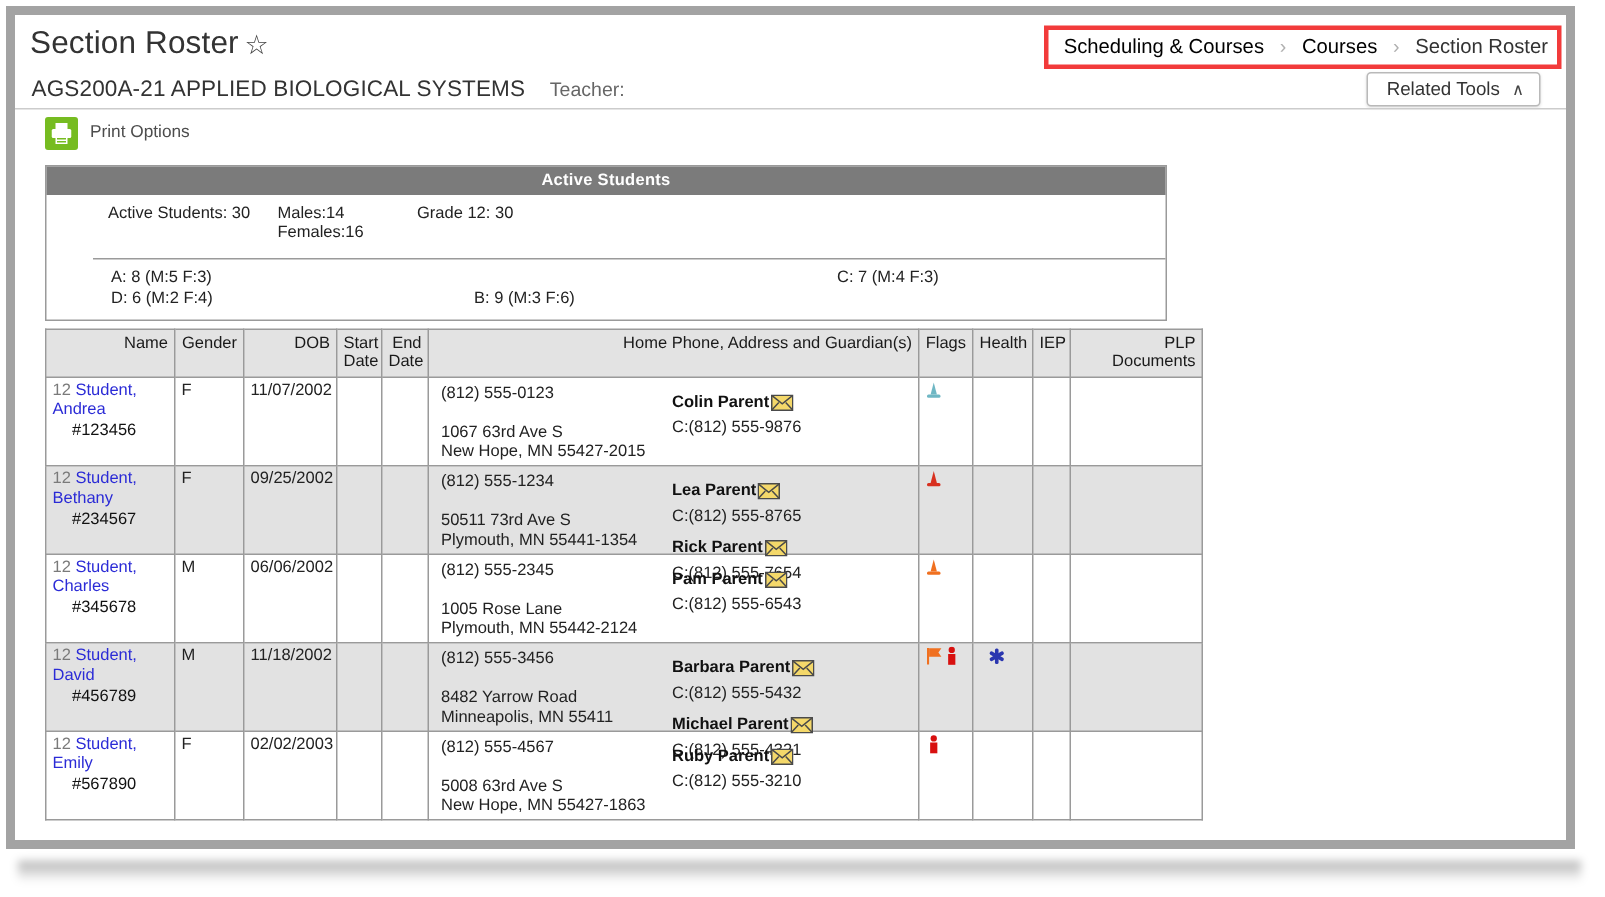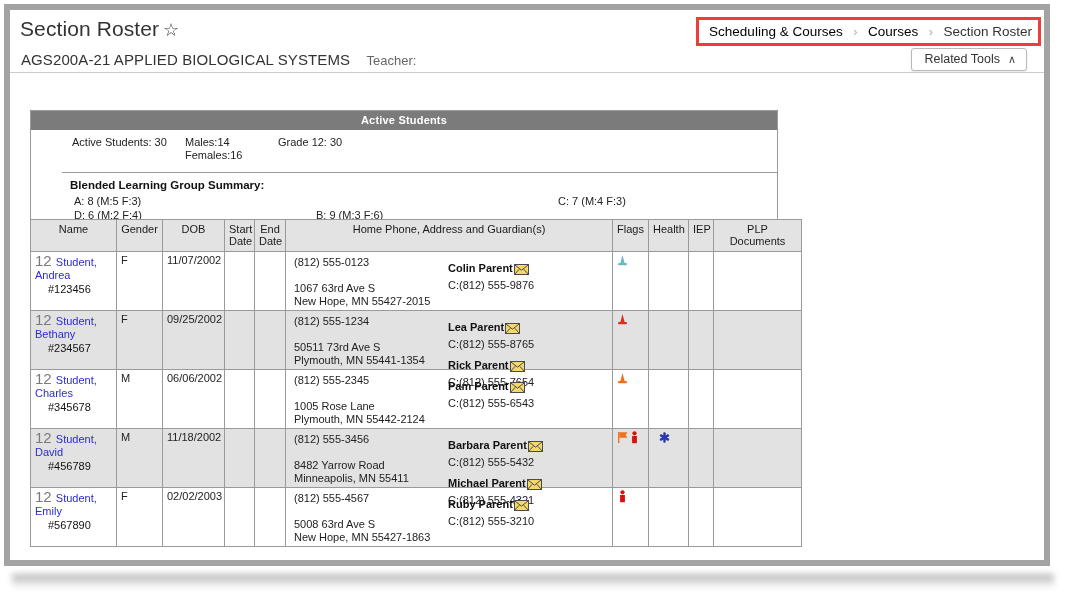--- a/index.html
+++ b/index.html
@@ -123,28 +123,28 @@
     table-layout: fixed;
   }
   table.roster th, table.roster td {
     border: 1px solid #9a9a9a;
     vertical-align: top;
     padding: 2px 4px;
   }
   table.roster th {
     background: #e3e3e3;
     font-weight: normal;
-    text-align: center;
+    text-align: right;
     font-size: 11px;
     color: #1a1a1a;
     padding: 3px 4px 4px 4px;
   }
   tr.alt td { background: #e2e2e2; }
   td.cell-name { padding-top: 4px; line-height: 13px; }
-  .grade-num { color: #7a7a7a; font-size: 15px; }
+  .grade-num { color: #7a7a7a; font-size: 11px; }
   .stu-link { color: #2b2bd6; }
   .stu-num { display: block; padding-left: 13px; color: #111; margin-top: 1px; }
   .contact { position: relative; min-height: 54px; text-decoration: underline; }
   .ph { position: absolute; left: 4px; top: 2px; }
   .addr1 { position: absolute; left: 4px; top: 28px; }
   .addr2 { position: absolute; left: 4px; top: 41px; }
   .guard { position: absolute; left: 158px; }
   .g-name { font-weight: bold; color: #111; }
   .g-ph { display: block; margin-top: 2px; }
   .mail-ico { display: inline-block; vertical-align: -3px; margin-left: 1px; }
@@ -174,35 +174,46 @@
       <span class="crumb-cur">Section Roster</span>
     </div>
 
     <div class="related-tools">
       <span>Related Tools</span><span class="rt-chev">∧</span>
     </div>
 
     <div class="hdr-rule"></div>
   </div>
 
+  <div class="print-bar">
+    <span class="printer-icon">
+      <svg width="16" height="16" viewBox="0 0 16 16" aria-hidden="true">
+        <rect x="4" y="1" width="8" height="4" fill="#ffffff"></rect>
+        <rect x="1.5" y="5" width="13" height="6" rx="1" fill="#ffffff"></rect>
+        <rect x="4" y="10" width="8" height="5" fill="#ffffff"></rect>
+        <rect x="5" y="11" width="6" height="1" fill="#76bc21"></rect>
+        <rect x="5" y="13" width="6" height="1" fill="#76bc21"></rect>
+      </svg>
+    </span>
+    <span class="print-label">Print Options</span>
+  </div>
 
   <div class="panel">
     <div class="panel-title">Active Students</div>
 
     <div class="panel-row first">
       <div class="counts">
         <span class="c-active">Active Students: 30</span>
         <span class="c-males">Males:14</span>
         <span class="c-females">Females:16</span>
         <span class="c-grade">Grade 12: 30</span>
       </div>
     </div>
 
     <div class="panel-row">
-      <div class="bl-title">Blended Learning Group Summary:</div>
       <div class="bl-grid">
         <span class="g-a">A: 8 (M:5   F:3)</span>
         <span class="g-b">B: 9 (M:3   F:6)</span>
         <span class="g-c">C: 7 (M:4   F:3)</span>
         <span class="g-d">D: 6 (M:2   F:4)</span>
       </div>
     </div>
   </div>
 
   <table class="roster">

